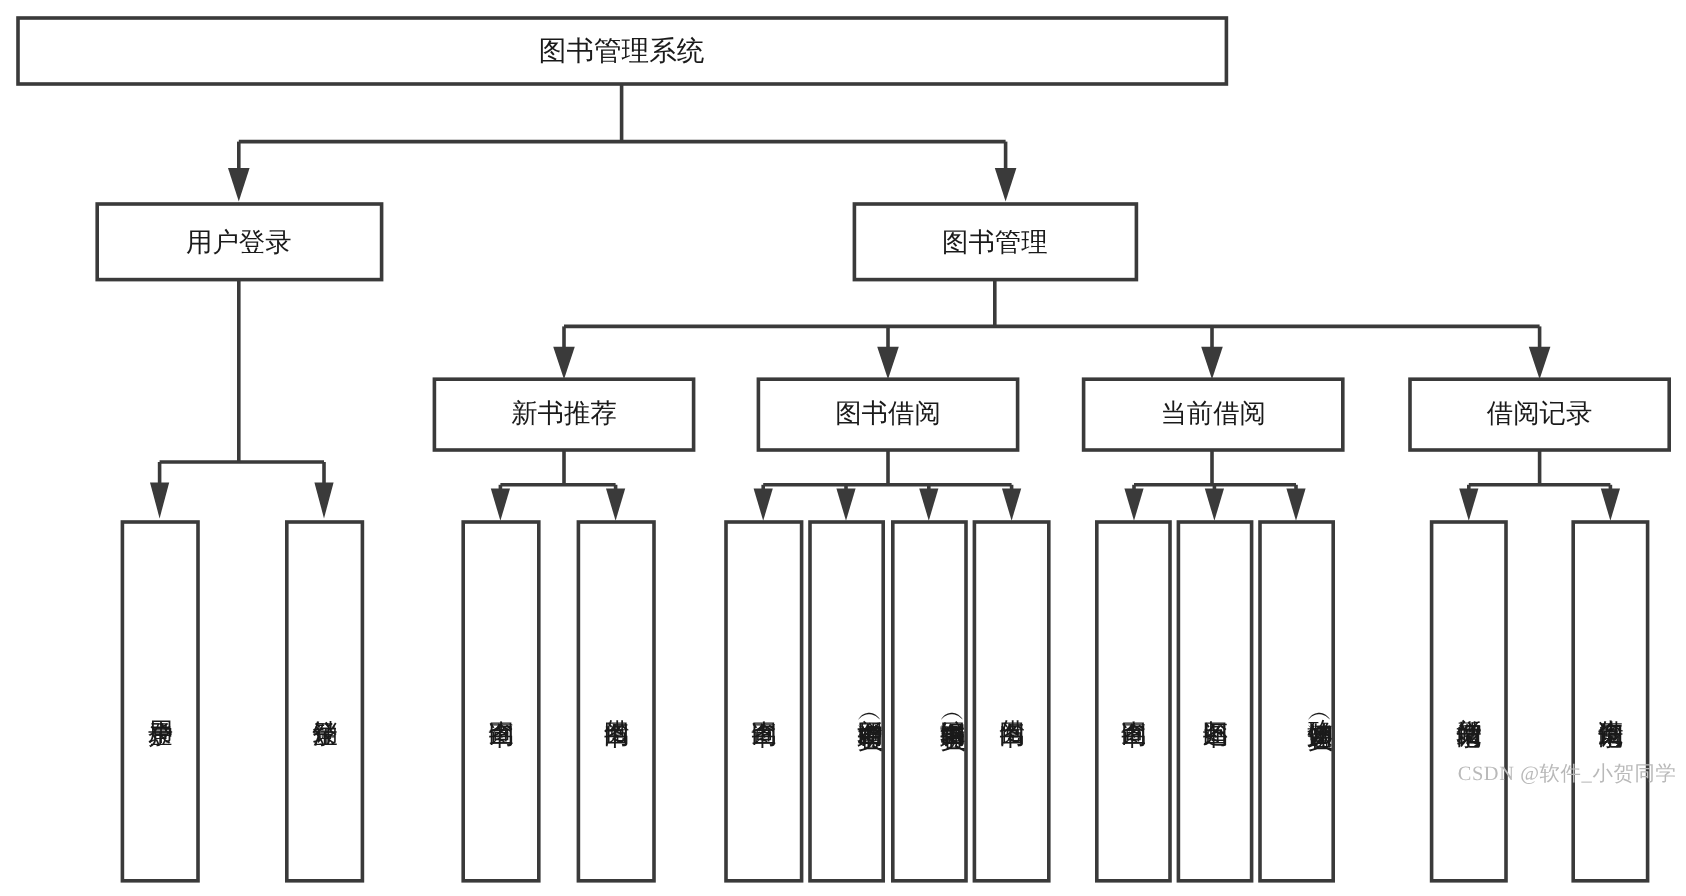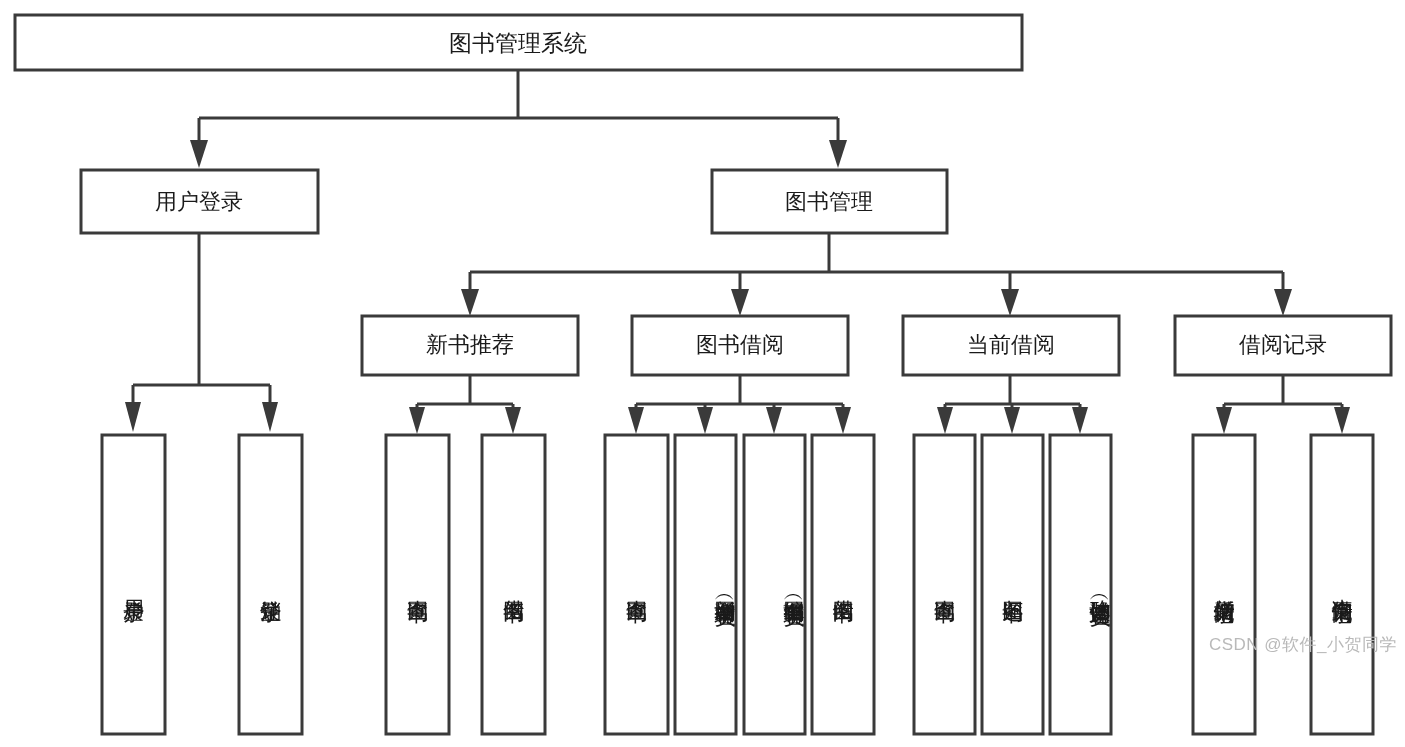--- a/index.html
+++ b/index.html
@@ -65,21 +65,21 @@
     writing-mode: vertical-rl;
     text-orientation: upright;
     white-space: nowrap;
     letter-spacing: 1px;
     pointer-events: none;
   }
   .watermark {
     position: absolute;
     right: 8px;
     bottom: 4px;
-    font-family: Liberation Sans, sans-serif;
+    font-family: Liberation Serif, serif;
     font-size: 17px;
     color: #b9b9b9;
     letter-spacing: 0.5px;
     white-space: nowrap;
     margin-left: 32px;
   }
 </style>
 </head>
 <body>
 

